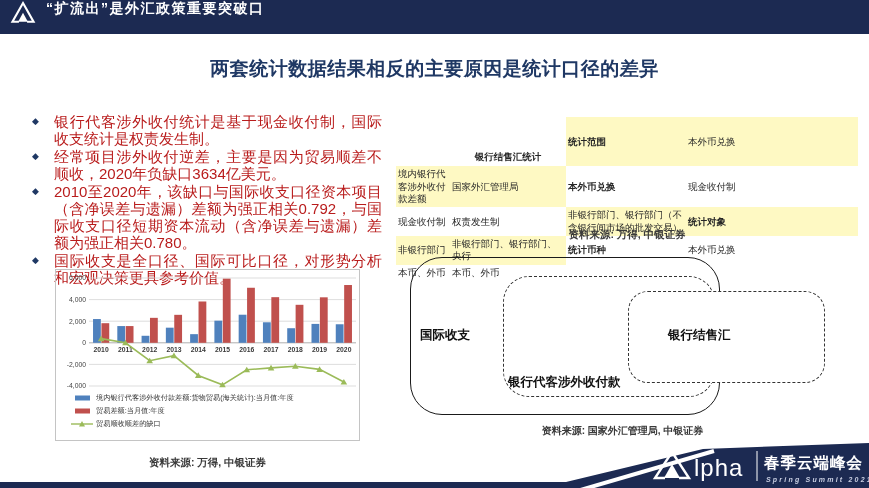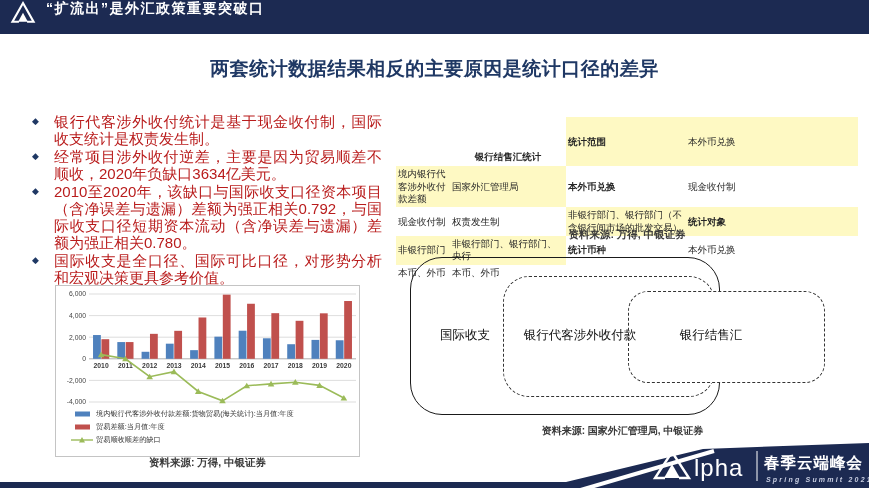--- a/index.html
+++ b/index.html
@@ -28,21 +28,21 @@
   .bullet { display:flex; margin-bottom:1px; }
   .bullet .diamond {
     color:#1F3864; font-size:9px; line-height:17px; width:24px; flex:0 0 24px;
     text-align:left; padding-left:2px;
   }
   .bullet .btext {
     color:#b91c1c; font-size:15px; line-height:17px; font-weight:normal;
     text-align:justify;
   }
   
-  .chart-box { position:absolute; left:55px; top:285px; width:305px; height:172px; }
+  .chart-box { position:absolute; left:55px; top:269px; width:305px; height:172px; }
   .chart-source {
     position:absolute; left:55px; top:456px; width:305px; text-align:center;
     font-size:10.5px; font-weight:bold; color:#3a3a3a;
   }
   
   .cmp-table {
     position:absolute; left:396px; top:117px; width:462px;
     display:grid; grid-template-columns:54px 116px 120px 172px;
     font-family:"DejaVu Serif", serif; font-size:9.5px; color:#262626;
   }
@@ -62,25 +62,25 @@
   }
   .venn .middle {
     position:absolute; left:103px; top:21px; width:212px; height:121px;
     border:1.2px dashed #333; border-radius:26px; background:transparent;
   }
   .venn .inner {
     position:absolute; left:228px; top:36px; width:197px; height:92px;
     border:1.2px dashed #333; border-radius:20px; background:#ffffff; z-index:2;
   }
   .venn .vlabel {
-    position:absolute; top:72px; height:16px; line-height:16px; text-align:center;
-    font-size:12.5px; font-weight:normal; color:#111; z-index:3;
+    position:absolute; top:72px; height:16px; line-height:16px; 
+    font-size:12.5px; font-weight:bold; color:#111; z-index:3;
   }
   .venn .lab-outer  { left:20px;  width:90px; }
-  .venn .lab-middle { left:116px; width:128px; }
+  .venn .lab-middle { left:108px; width:128px;margin-top:47px; }
   .venn .lab-inner  { left:268px; width:86px; }
   .venn-source {
     position:absolute; left:400px; top:424px; width:445px; text-align:center;
     font-size:10px; font-weight:bold; color:#3a3a3a;
   }
   
   .footer-svg { position:absolute; left:0; top:438px; width:869px; height:50px; }
 </style>
 </head>
 <body>

